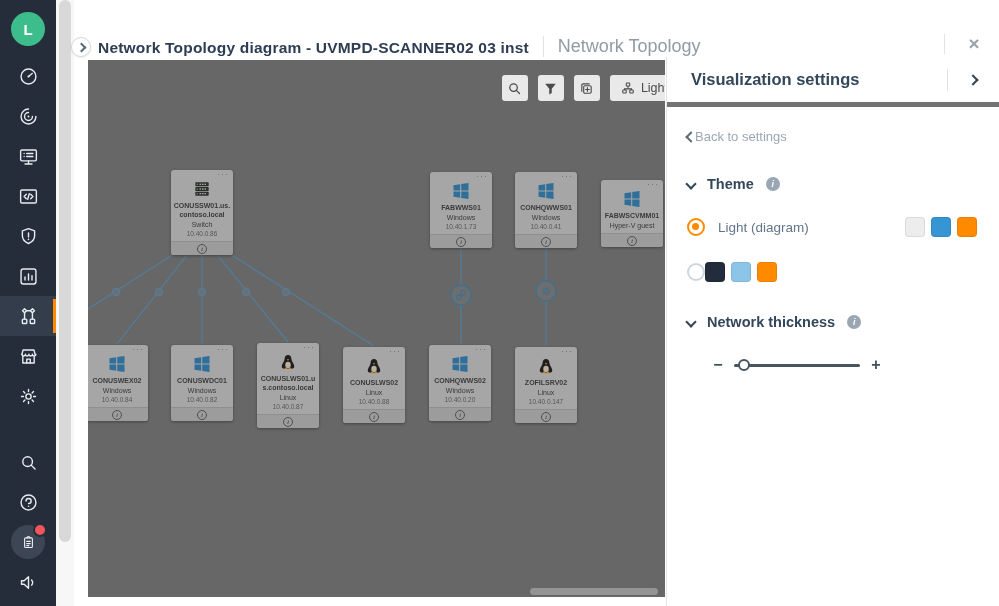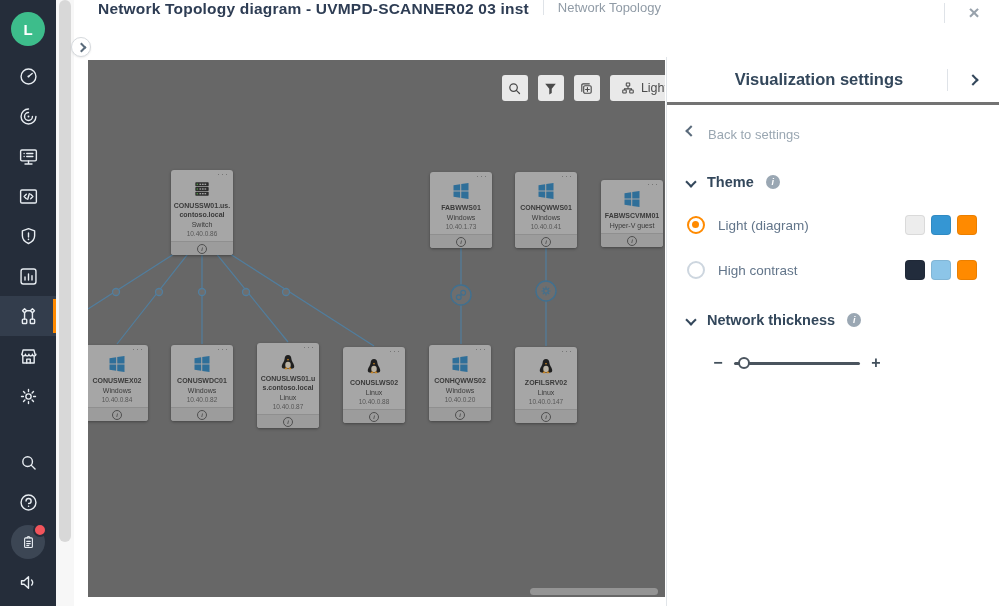--- a/index.html
+++ b/index.html
@@ -17,23 +17,23 @@
   .side-item.active::after{content:'';position:absolute;right:0;top:3px;bottom:3px;width:3px;background:#ff8a00;}
   .disc-wrap{width:34px;height:34px;border-radius:50%;background:#3c4654;display:flex;align-items:center;justify-content:center;position:relative;}
   .disc-wrap .sicon{width:17px;height:17px;}
   .red-badge{position:absolute;top:-2px;right:-2px;width:10px;height:10px;border-radius:50%;background:#f2545b;border:2px solid #252d3a;}
 
   
   .vscroll{position:absolute;left:56px;top:0;width:18px;height:606px;background:#f7f7f7;}
   .vthumb{position:absolute;left:3px;top:0;width:12px;height:542px;background:#d8d8d8;border-radius:6px;}
 
   
-  .header{position:absolute;left:74px;top:0;width:925px;height:57px;background:#fff;display:flex;align-items:flex-start;padding:0;box-sizing:border-box;}
+  .header{position:absolute;left:74px;top:0;width:925px;height:57px;background:#fff;display:flex;align-items:flex-end;padding:0;box-sizing:border-box;}
   .hd-title{margin-left:24px;font-size:15.5px;font-weight:bold;color:#2e3d54;letter-spacing:.2px;white-space:nowrap;}
-  .hd-crumb{margin-left:14px;padding-left:14px;border-left:1px solid #dfe3e8;font-size:13px;color:#909ba6;white-space:nowrap;}
+  .hd-crumb{margin-left:14px;padding-left:14px;border-left:1px solid #dfe3e8;font-size:18px;color:#909ba6;white-space:nowrap;}
   .hd-right{margin-left:auto;display:flex;align-items:center;}
   .hd-div{width:1px;height:20px;background:#dfe3e8;margin-right:16px;}
   .hd-close{width:26px;height:26px;margin-right:12px;display:flex;align-items:center;justify-content:center;color:#98a2ac;font-size:19px;font-weight:bold;cursor:pointer;}
 
   .expand-handle{position:absolute;left:71px;top:37px;width:18px;height:18px;border-radius:50%;background:#fff;border:1px solid #d5d9dd;display:flex;align-items:center;justify-content:center;z-index:5;cursor:pointer;box-shadow:0 1px 2px rgba(0,0,0,.08);}
 
   .chev{display:inline-block;width:6px;height:6px;border-right:2px solid #5a6b7b;border-bottom:2px solid #5a6b7b;}
   .chev.right{transform:rotate(-45deg);}
   .chev.left{transform:rotate(135deg);}
   .chev.down{transform:rotate(45deg);}
@@ -57,25 +57,25 @@
   .node-name{font-size:7px;font-weight:bold;color:#3a3a3a;line-height:1.3;padding:0 2px;word-break:break-all;}
   .node-type{font-size:7px;color:#3a3a3a;margin-top:2px;}
   .node-ip{font-size:6.5px;color:#565656;margin-top:2px;margin-bottom:4px;}
   .node-footer{border-top:1px solid #8f8f8f;background:#9c9c9c;height:13px;display:flex;align-items:center;justify-content:center;border-radius:0 0 3px 3px;}
   .info-circle{width:8px;height:8px;border-radius:50%;border:1px solid #4f4f4f;color:#4f4f4f;font-size:6px;font-weight:bold;display:flex;align-items:center;justify-content:center;font-style:italic;line-height:1;cursor:pointer;}
 
   .hthumb{position:absolute;bottom:2px;left:442px;width:128px;height:7px;background:#949494;border-radius:4px;z-index:4;cursor:pointer;}
 
   
   .panel{position:absolute;left:666px;top:57px;width:333px;height:549px;background:#fff;border-left:1px solid #e1e5e9;box-sizing:border-box;}
-  .panel-header{height:45px;display:flex;align-items:center;padding:0 16px 0 24px;border-bottom:3px solid #737373;text-align:center;}
+  .panel-header{height:45px;display:flex;align-items:center;padding:0 16px 0 24px;border-bottom:5px solid #737373;}
   .panel-title{font-size:16.5px;font-weight:bold;color:#33475b;flex:1;}
   .pdiv{width:1px;height:22px;background:#dfe3e8;margin-right:15px;}
   .panel-collapse{width:20px;height:20px;display:flex;align-items:center;justify-content:center;cursor:pointer;}
-  .back-row{margin:22px 0 12px 20px;display:flex;align-items:flex-start;gap:13px;cursor:pointer;}
+  .back-row{margin:22px 0 12px 20px;display:flex;align-items:center;cursor:pointer;}
   .back-label{font-size:13px;color:#9aa7b2;}
   .section-head{margin:32px 0 0 20px;display:flex;align-items:center;gap:12px;}
   .section-label{font-size:14.5px;font-weight:bold;color:#33475b;}
   .info-disc{width:14px;height:14px;border-radius:50%;background:#9aa7b3;color:#fff;font-size:9px;font-weight:bold;display:flex;align-items:center;justify-content:center;font-style:italic;}
   .option-row{margin:25px 22px 0 20px;display:flex;align-items:center;}
   .radio{width:14px;height:14px;border-radius:50%;border:2px solid #cdd6df;background:#fff;position:relative;flex:0 0 auto;cursor:pointer;}
   .radio.selected{border-color:#ff8a00;}
   .radio.selected::after{content:'';position:absolute;left:2.5px;top:2.5px;width:7px;height:7px;border-radius:50%;background:#ff8a00;}
   .opt-label{font-size:13.5px;color:#62758a;margin-left:13px;flex:1;}
   .swatches{display:flex;gap:6px;}
@@ -462,21 +462,20 @@
       <span class="opt-label">Light (diagram)</span>
       <span class="swatches">
         <span class="swatch" style="background: rgb(237, 237, 237);"></span>
         <span class="swatch" style="background: rgb(53, 150, 211);"></span>
         <span class="swatch" style="background: rgb(255, 138, 0);"></span>
       </span>
     </div>
 
     <div class="option-row">
       <span class="radio"></span>
-      <span class="opt-label">High contrast</span>
       <span class="swatches">
         <span class="swatch" style="background: rgb(34, 44, 60);"></span>
         <span class="swatch" style="background: rgb(140, 197, 232);"></span>
         <span class="swatch" style="background: rgb(255, 138, 0);"></span>
       </span>
     </div>
 
     <div class="section-head">
       <span class="chev down navy"></span>
       <span class="section-label">Network thickness</span>

